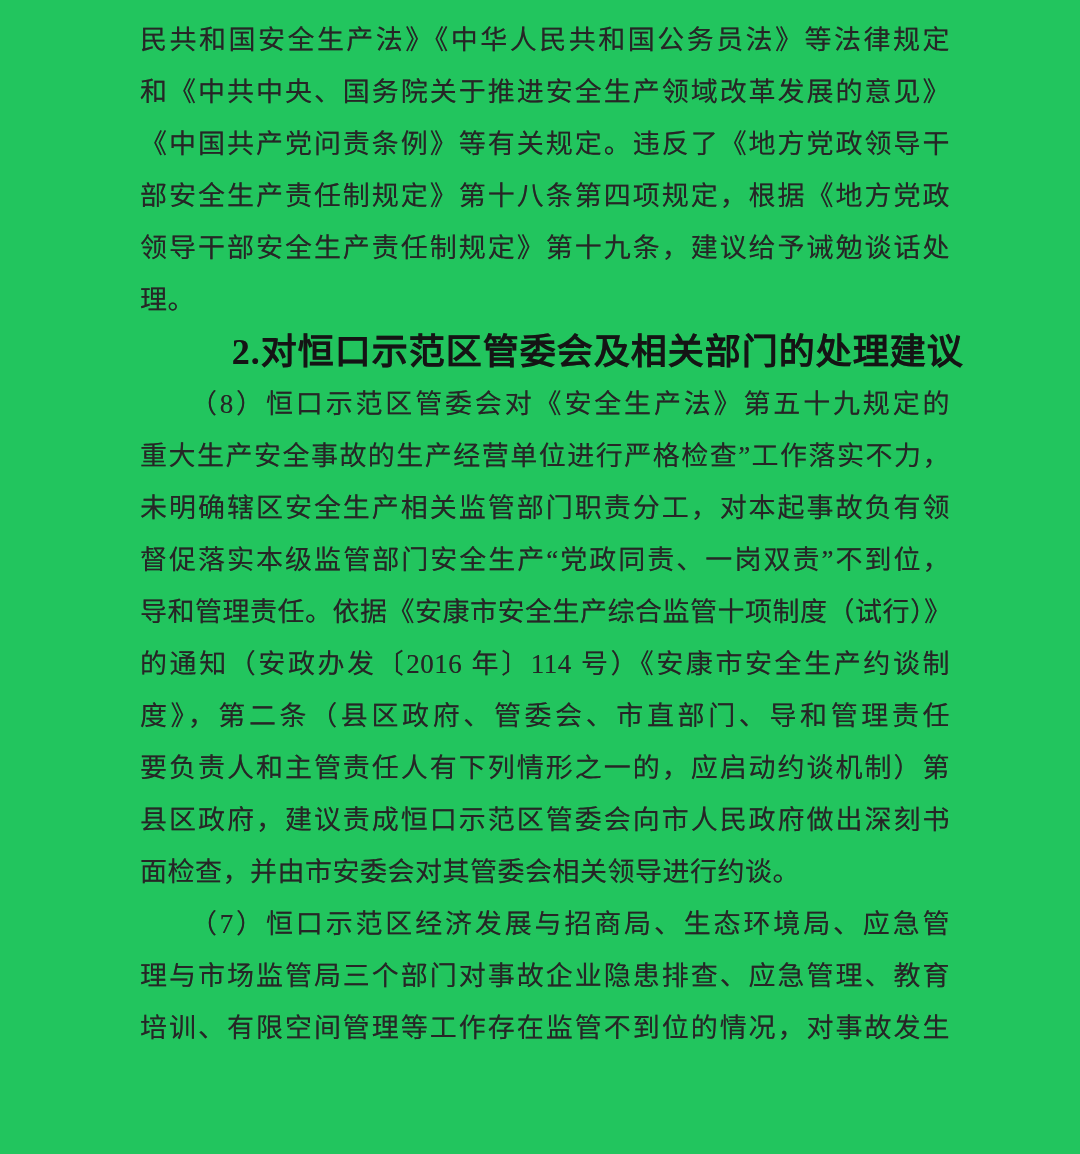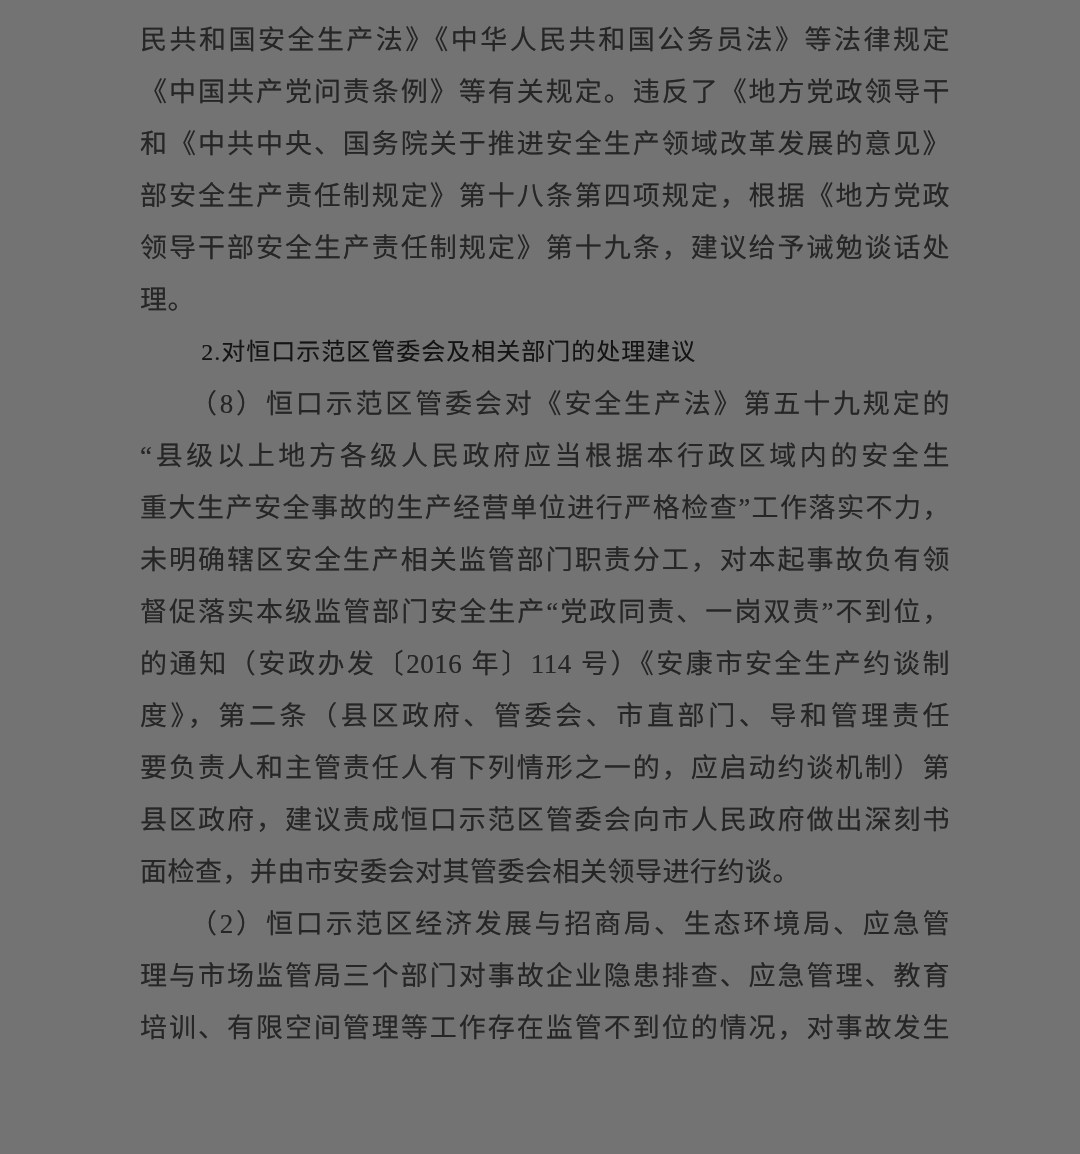--- a/index.html
+++ b/index.html
@@ -11,21 +11,21 @@
     width: 1080px;
     height: 1154px;
     overflow: hidden;
     font-family: "Liberation Serif", "DejaVu Serif", serif;
   }
   .page {
     box-sizing: border-box;
     width: 1080px;
     height: 1154px;
     padding: 14px 130px 0 140px;
-    background: #737373;
+    background: #22c55e;
     color: #262626;
   }
   
   .line {
     height: 52px;
     line-height: 52px;
     font-size: 27px;
     letter-spacing: 0.5px;
     text-align: justify;
     text-align-last: justify;
@@ -41,55 +41,55 @@
   }
   
   .line.indent {
     text-indent: 1.85em;
   }
   
   .line.heading {
     text-align: left;
     text-align-last: auto;
     text-indent: 2.55em;
-    font-weight: normal;
-    font-size: 24px;
+    font-weight: bold;
+    font-size: 36px;
     color: #141414;
     letter-spacing: 1px;
   }
   section { margin: 0; padding: 0; }
 </style>
 </head>
 <body>
 
 <div class="page">
 
   <section>
     <div class="line">民共和国安全生产法》《中华人民共和国公务员法》等法律规定</div>
+    <div class="line">和《中共中央、国务院关于推进安全生产领域改革发展的意见》</div>
     <div class="line">《中国共产党问责条例》等有关规定。违反了《地方党政领导干</div>
-    <div class="line">和《中共中央、国务院关于推进安全生产领域改革发展的意见》</div>
     <div class="line">部安全生产责任制规定》第十八条第四项规定，根据《地方党政</div>
     <div class="line">领导干部安全生产责任制规定》第十九条，建议给予诫勉谈话处</div>
     <div class="line end">理。</div>
   </section>
 
   <div class="line heading">2.对恒口示范区管委会及相关部门的处理建议</div>
 
   <section>
     <div class="line indent">（8）恒口示范区管委会对《安全生产法》第五十九规定的</div>
-    <div class="line">“县级以上地方各级人民政府应当根据本行政区域内的安全生</div>
     <div class="line">重大生产安全事故的生产经营单位进行严格检查”工作落实不力，</div>
     <div class="line">未明确辖区安全生产相关监管部门职责分工，对本起事故负有领</div>
     <div class="line">督促落实本级监管部门安全生产“党政同责、一岗双责”不到位，</div>
+    <div class="line">导和管理责任。依据《安康市安全生产综合监管十项制度（试行）》</div>
     <div class="line">的通知（安政办发〔2016 年〕114 号）《安康市安全生产约谈制</div>
     <div class="line">度》，第二条（县区政府、管委会、市直部门、导和管理责任</div>
     <div class="line">要负责人和主管责任人有下列情形之一的，应启动约谈机制）第</div>
     <div class="line">县区政府，建议责成恒口示范区管委会向市人民政府做出深刻书</div>
     <div class="line end">面检查，并由市安委会对其管委会相关领导进行约谈。</div>
   </section>
 
   <section>
-    <div class="line indent">（2）恒口示范区经济发展与招商局、生态环境局、应急管</div>
+    <div class="line indent">（7）恒口示范区经济发展与招商局、生态环境局、应急管</div>
     <div class="line">理与市场监管局三个部门对事故企业隐患排查、应急管理、教育</div>
     <div class="line">培训、有限空间管理等工作存在监管不到位的情况，对事故发生</div>
   </section>
 
 </div>
 
 </body></html>

